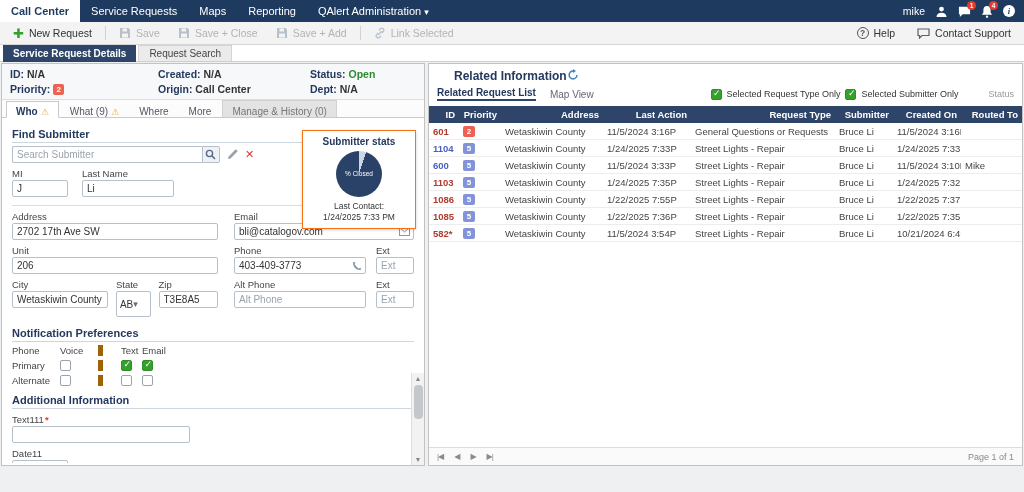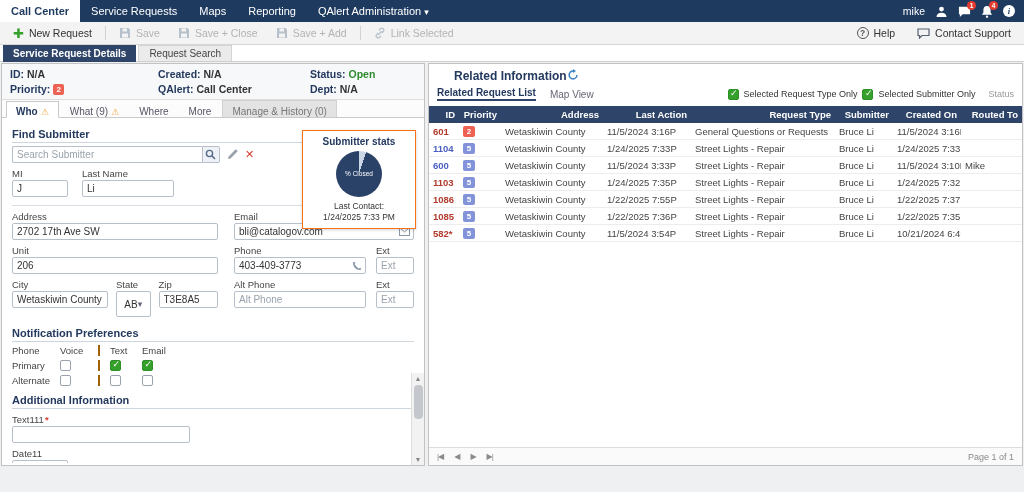--- a/index.html
+++ b/index.html
@@ -69,47 +69,47 @@
 .donut{width:46px;height:46px;border-radius:50%;margin:4px auto;background:conic-gradient(#cbd7e6 0deg 18deg,#2a4168 18deg 360deg);display:flex;align-items:center;justify-content:center}
 .donut span{color:#fff;font-size:6.5px;line-height:1.25;width:30px;text-align:center}
 .stats-contact{font-size:8.5px;color:#333;line-height:1.3}
 .two-col{display:grid;grid-template-columns:206px 1fr;column-gap:16px}
 .email-row{display:flex;justify-content:space-between;align-items:flex-end}
 .link{color:#4a7fb5;font-size:9px;cursor:pointer;margin-bottom:1px}
 .iwrap{position:relative}
 .iwrap svg{position:absolute;right:4px;top:4px}
 .csz-row{display:flex;gap:8px}
 .csz-row .g-city{width:100px}.csz-row .g-state{width:36px}.csz-row .g-zip{width:62px}
-.select{height:17px;border:1px solid #b6c0ca;border-radius:2px;font-size:10px;display:flex;align-items:center;justify-content:center;padding:12px 3px;background:#fff;cursor:pointer;color:#333}
+.select{height:17px;border:1px solid #b6c0ca;border-radius:2px;font-size:10px;display:flex;align-items:center;justify-content:flex-start;padding:12px 3px;background:#fff;cursor:pointer;color:#333}
 .select .nav-caret{color:#667;margin:0}
 .phone-ext{display:flex;gap:10px}
 .phone-ext .g-phone{flex:1}
 .phone-ext .g-ext{width:38px}
 .notif-grid{display:grid;grid-template-columns:48px 38px 44px 40px;align-items:center;row-gap:4px;font-size:9.5px;margin-top:3px}
 .nh{color:#444}
-.tcol{border-left:2px solid #a16207;padding-left:10px}
+.tcol{border-left:5px solid #a16207;padding-left:18px}
 .chk{width:11px;height:11px;border:1px solid #9aa3ad;border-radius:2px;background:#fff;display:inline-block;cursor:pointer;vertical-align:-2px}
 .chk.checked{background:#35a02c;border-color:#2f8f27;position:relative}
 .chk.checked::after{content:"✓";position:absolute;left:1.5px;top:-2px;color:#fff;font-size:9px;font-weight:bold}
 .req{color:#d63a2f;font-weight:bold;margin-left:1px}
 .text-input{width:178px}
 .date-input{width:56px}
 .lp-scroll{position:absolute;right:0;top:309px;bottom:0;width:13px;background:#f2f2f2;border-left:1px solid #ddd;display:flex;flex-direction:column;align-items:center;padding:1px 0;font-size:7px;color:#888;z-index:3}
 .lp-thumb{width:9px;height:34px;background:#c4c7cb;border-radius:4px;margin-top:2px}
 .sflex{flex:1}
 .sarrow{cursor:pointer;line-height:9px}
 
 
 .ri-head{display:flex;align-items:flex-start;padding:5px 25px 1px}
 .ri-title{font-weight:bold;color:#24395e;font-size:12px}
 .ri-tabs{display:flex;align-items:center;gap:14px;padding:3px 8px 5px;font-size:10px}
 .ri-tab{cursor:pointer;color:#667}
 .ri-tab.active{font-weight:bold;color:#24395e;border-bottom:2px solid #2e4468;padding-bottom:1px}
 .ri-filters{margin-left:auto;display:flex;align-items:center;gap:5px;font-size:9px;color:#333;white-space:nowrap;overflow:hidden}
-.status-dim{color:#999;margin-left:8px}
+.status-dim{color:#999;margin-left:25px}
 table.rel{width:100%;border-collapse:collapse;table-layout:fixed}
 table.rel th{background:#2e4468;color:#fff;font-size:9.5px;text-align:right;padding:3px 4px;font-weight:bold;white-space:nowrap;overflow:hidden}
 table.rel td{font-size:9.5px;padding:2px 4px;border-bottom:1px solid #ededed;white-space:nowrap;overflow:hidden;color:#444}
 td.idc{font-weight:bold}
 td.idc.red{color:#b13a2c}
 td.idc.blue{color:#4a5fc1}
 .pbadge{display:inline-block;min-width:12px;height:11px;line-height:11px;text-align:center;border-radius:2px;color:#fff;font-size:8px;font-weight:bold}
 .pbadge.red{background:#ee6253}
 .pbadge.blue{background:#8393d9}
 .pager{position:absolute;left:0;right:0;bottom:0;height:18px;background:#fafafa;border-top:1px solid #ddd;display:flex;align-items:center;gap:11px;padding:0 8px;color:#8a8a8a;font-size:9px}
@@ -219,21 +219,21 @@
 </div>
 
 <div class="content">
 
   <div class="panel left-panel">
     <div class="lp-header">
       <div><span class="fld-label">ID:</span> <span class="fld-value">N/A</span></div>
       <div><span class="fld-label">Created:</span> <span class="fld-value">N/A</span></div>
       <div><span class="fld-label">Status:</span> <span class="fld-value green">Open</span></div>
       <div><span class="fld-label">Priority:</span> <span class="pri-badge">2</span></div>
-      <div><span class="fld-label">QAlert:</span> <span class="fld-value">Call Center</span></div>
+      <div><span class="fld-label">Origin:</span> <span class="fld-value">Call Center</span></div>
       <div><span class="fld-label">Dept:</span> <span class="fld-value">N/A</span></div>
     </div>
 
     <div class="dtabs">
       <div class="dtab active">
           <span>Who</span>
           <span class="warn">⚠</span>
         </div>
       <div class="dtab">
           <span>What (9)</span>

